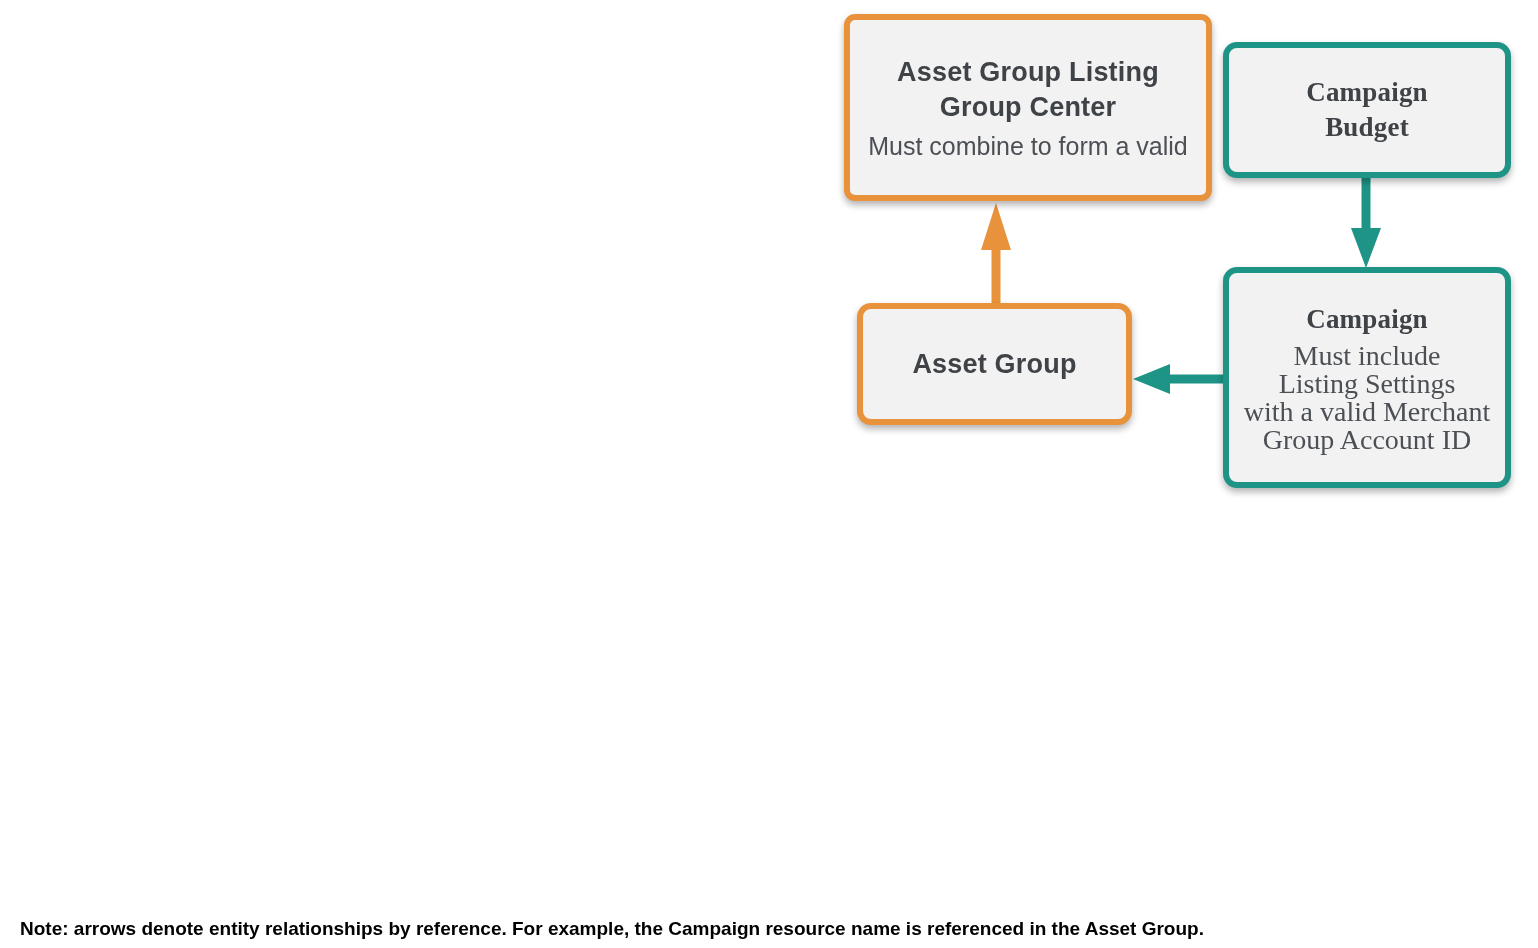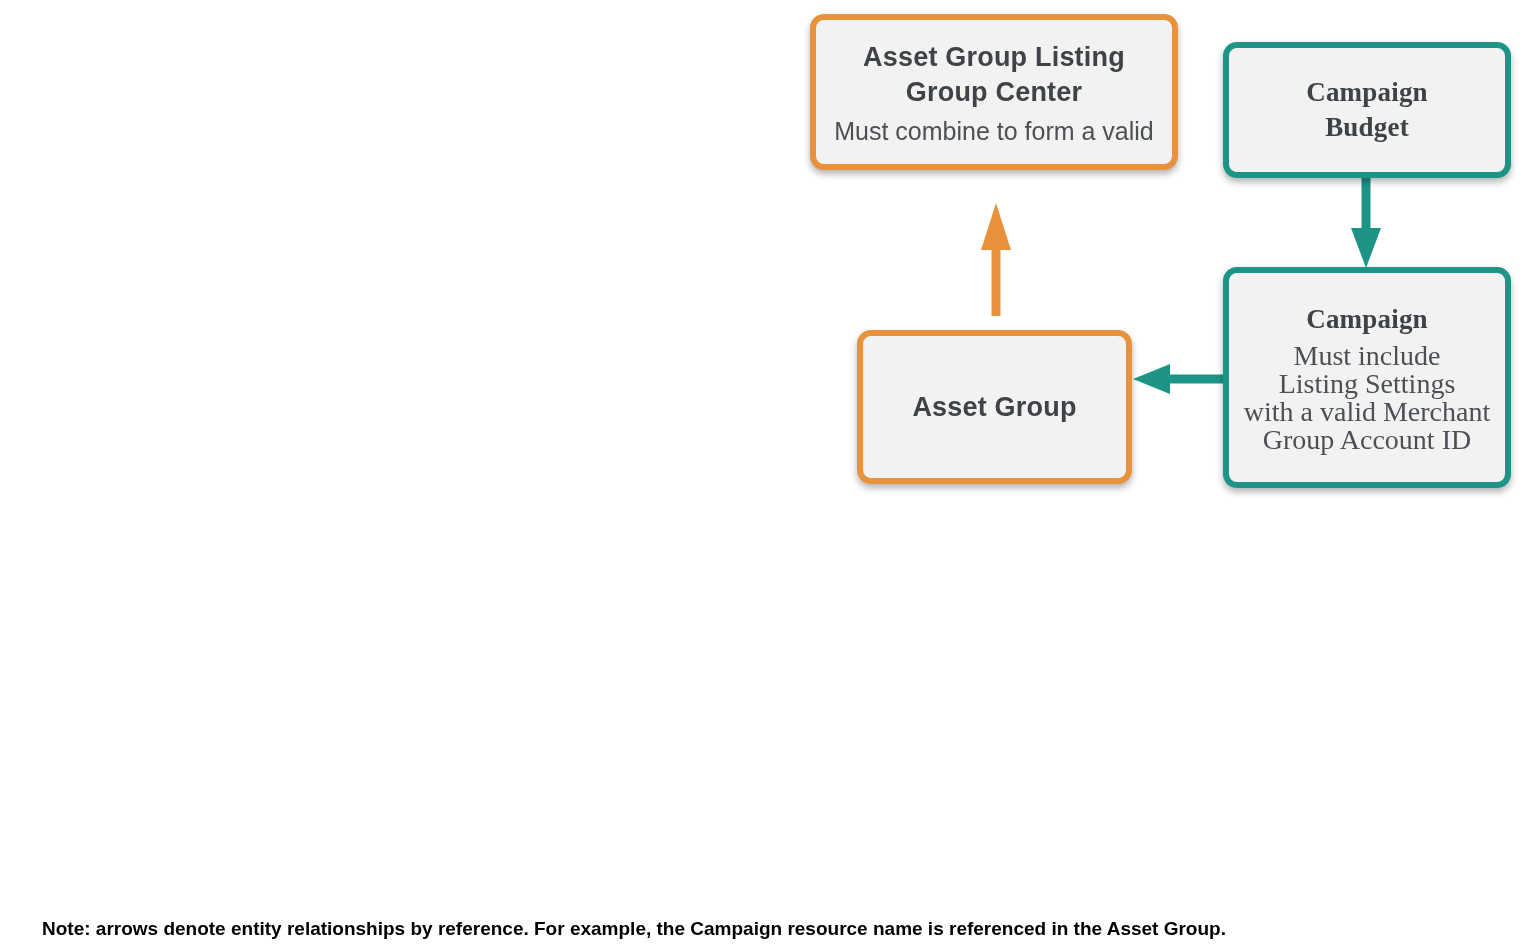--- a/index.html
+++ b/index.html
@@ -50,40 +50,39 @@
     font-weight: 700;
     font-size: 27px;
     line-height: 35px;
     letter-spacing: 0.2px;
   }
   .node-subtitle {
     color: var(--subtitle-text);
     font-weight: 400;
   }
 
-  #box-filters     { left: 810px; top: 14px;  width: 368px; height: 156px; }
+  #box-filters     { left: 844px; top: 14px;  width: 368px; height: 187px; border-radius: 11px; }
   #box-filters .node-subtitle { font-size: 25px; line-height: 28px; margin-top: 7px; }
 
   #box-budget      { left: 1223px; top: 42px; width: 288px; height: 136px; }
 
   #box-campaign    { left: 1223px; top: 267px; width: 288px; height: 221px; }
   #box-campaign .node-subtitle { font-size: 28px; line-height: 28px; margin-top: 5px; }
 
-  #box-asset-group { left: 857px; top: 330px; width: 275px; height: 154px; }
+  #box-asset-group { left: 857px; top: 303px; width: 275px; height: 122px; }
 
   #note {
     position: absolute;
     left: 20px;
     top: 918px;
     z-index: 2;
     color: var(--note-text);
     font-size: 19px;
     font-weight: 700;
     white-space: nowrap;
-    margin-left: 22px;
   }
 </style>
 </head>
 <body>
 
 <div id="canvas">
 
   <svg id="arrow-layer" viewBox="0 0 1538 948" xmlns="http://www.w3.org/2000/svg">
 
     <g>

